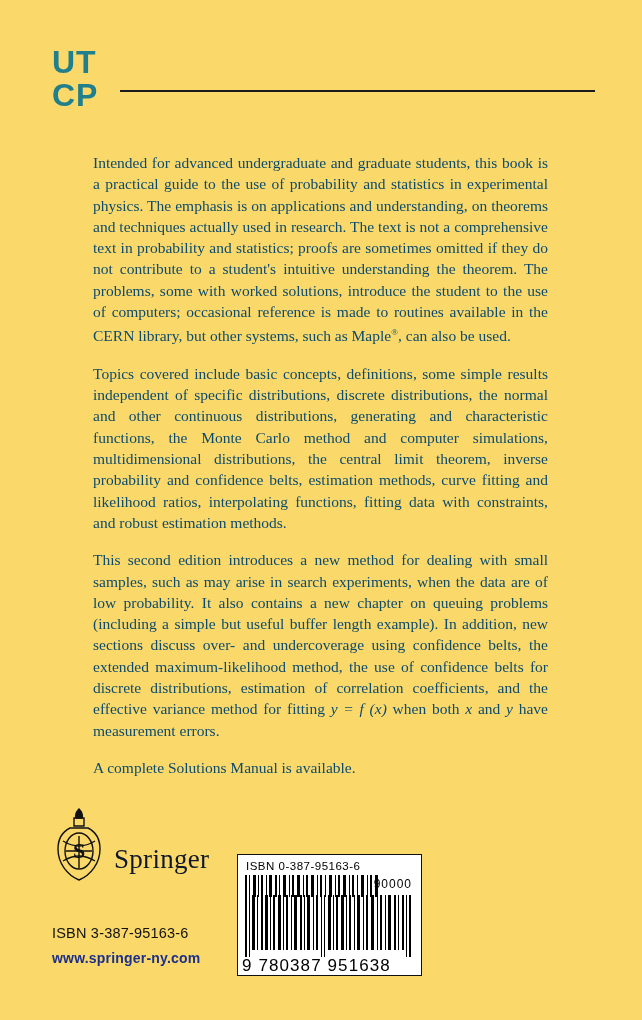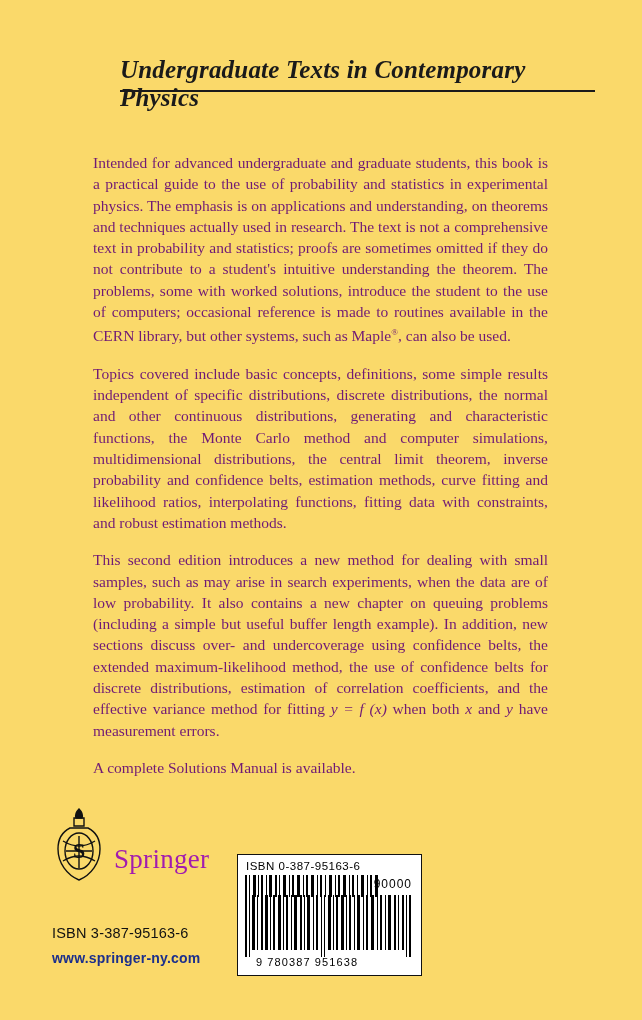--- a/index.html
+++ b/index.html
@@ -63,21 +63,21 @@
     background: #1a1a1a;
   }
   
   .blurb {
     position: absolute;
     left: 93px;
     top: 152px;
     width: 455px;
     font-size: 15.5px;
     line-height: 21.3px;
-    color: #701a75;
+    color: #0c4a6e;
     text-align: justify;
     text-justify: inter-word;
   }
   .blurb p {
     margin: 0 0 16px 0;
     text-align: justify;
   }
   .blurb p:last-child {
     margin-bottom: 12px;
   }
@@ -97,21 +97,21 @@
     top: 0;
     width: 54px;
     height: 78px;
   }
   .springer-word {
     position: absolute;
     left: 62px;
     top: 38px;
     font-family: "Liberation Serif", serif;
     font-size: 27px;
-    color: #a21caf;
+    color: #0f172a;
     letter-spacing: 0.3px;
   }
   
   .isbn-text {
     position: absolute;
     left: 52px;
     top: 925px;
     font-family: "Liberation Sans", sans-serif;
     font-size: 14.5px;
     color: #111111;
@@ -166,36 +166,39 @@
   }
   .bars-main {
     position: absolute;
     left: 7px;
     top: 40px;
     width: 170px;
     height: 62px;
   }
   .ean-digits {
     position: absolute;
-    left: 18px;
+    left: 4px;
     top: 101px;
     width: 172px;
     font-family: "Liberation Sans", sans-serif;
-    font-size: 11px;
+    font-size: 17px;
     color: #000;
     letter-spacing: 1.1px;
   }
 </style>
 </head>
 <body>
 
 <div class="cover">
 
   <div class="header">
-    <div class="series-title">Undergraduate Texts in Contemporary Physics</div>
+    <div class="utcp-logo">
+      <span>UT</span>
+      <span class="line2">CP</span>
+    </div>
     <div class="series-rule"></div>
   </div>
 
   <div class="blurb">
     <p><span>Intended for advanced undergraduate and graduate students, this book is a practical guide to the use of probability and statistics in experimental physics. The emphasis is on applications and understanding, on theorems and techniques actually used in research. The text is not a comprehensive text in probability and statistics; proofs are sometimes omitted if they do not contribute to a student's intuitive understanding the theorem. The problems, some with worked solutions, introduce the student to the use of computers; occasional reference is made to routines available in the CERN library, but other systems, such as Maple</span><span class="sup">®</span><span>, can also be used.</span></p>
     <p>Topics covered include basic concepts, definitions, some simple results independent of specific distributions, discrete distributions, the normal and other continuous distributions, generating and characteristic functions, the Monte Carlo method and computer simulations, multidimensional distributions, the central limit theorem, inverse probability and confidence belts, estimation methods, curve fitting and likelihood ratios, interpolating functions, fitting data with constraints, and robust estimation methods.</p>
     <p><span>This second edition introduces a new method for dealing with small samples, such as may arise in search experiments, when the data are of low probability. It also contains a new chapter on queuing problems (including a simple but useful buffer length example). In addition, new sections discuss over- and undercoverage using confidence belts, the extended maximum-likelihood method, the use of confidence belts for discrete distributions, estimation of correlation coefficients, and the effective variance method for fitting </span><span class="it">y = f (x)</span><span> when both </span><span class="it">x</span><span> and </span><span class="it">y</span><span> have measurement errors.</span></p>
     <p>A complete Solutions Manual is available.</p>
   </div>
 

